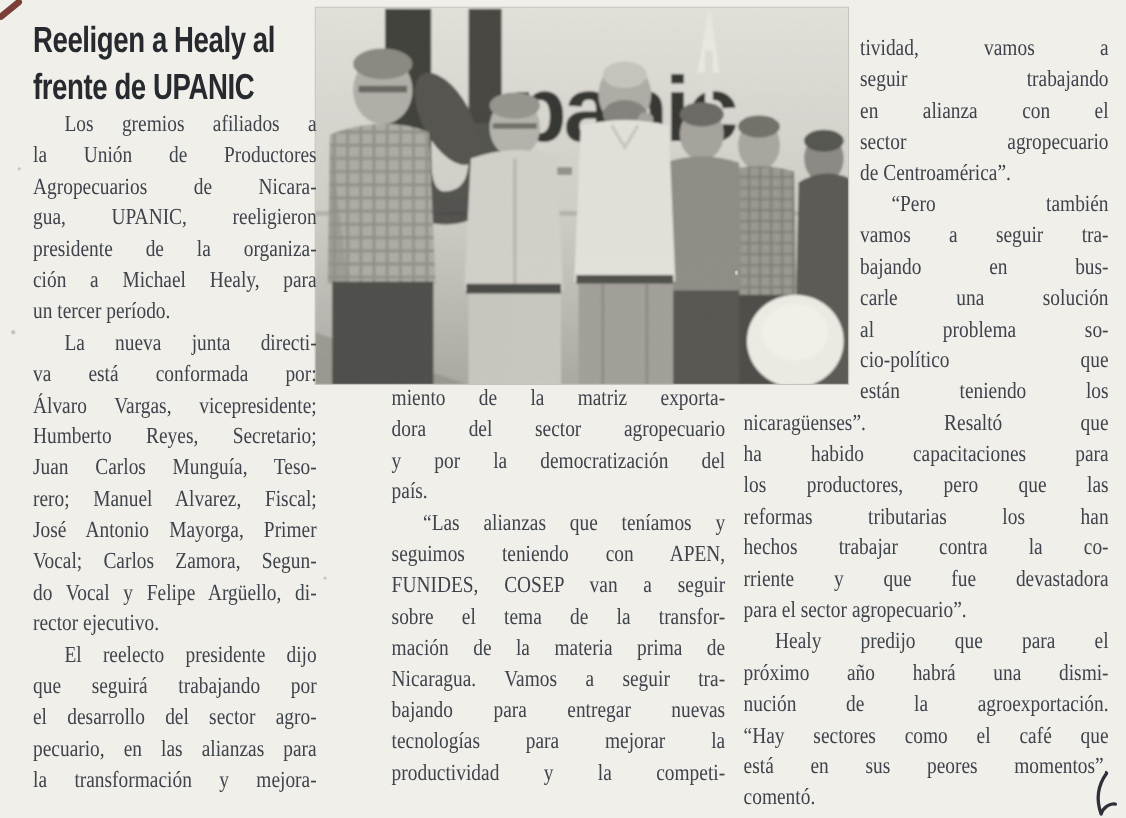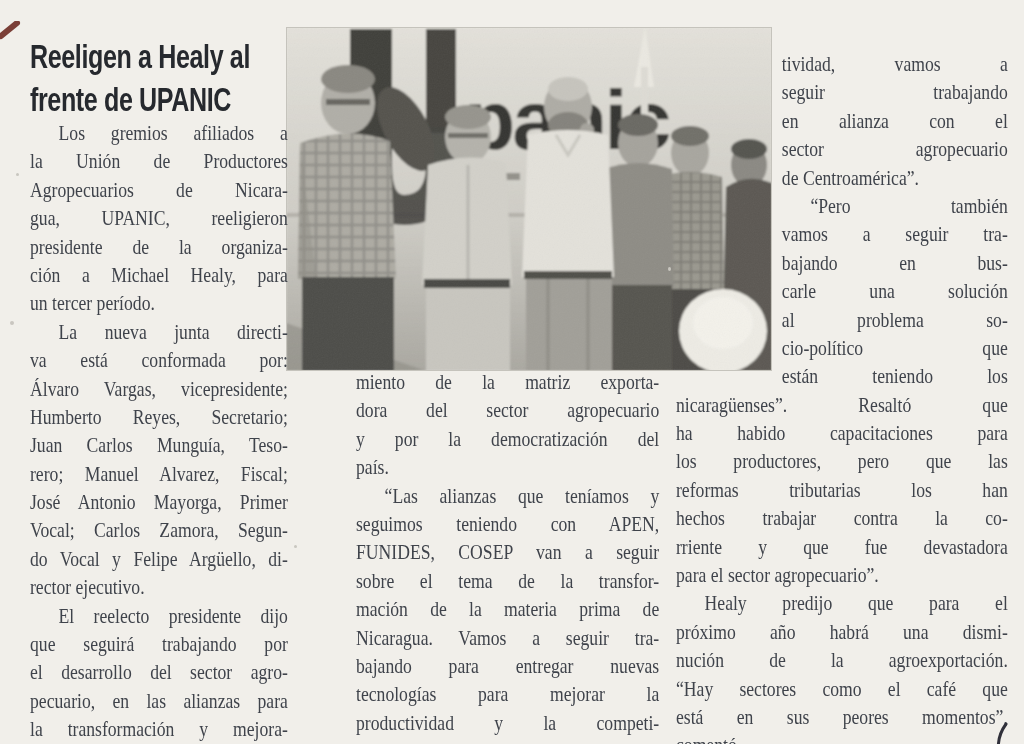--- a/index.html
+++ b/index.html
@@ -1,21 +1,21 @@
 <!DOCTYPE html>
 <html><head>
 <meta charset="utf-8">
 <style>
   html,body{margin:0;padding:0;}
   body{
     width:1024px;height:744px;overflow:hidden;position:relative;
     background:#f1efea;
     font-family:"Liberation Serif", serif;
   }
-  .paper{position:absolute;inset:0;margin-top:21px;}
+  .paper{position:absolute;inset:0;}
 
   
   .headline{
     position:absolute;left:30px;top:14px;margin:0;
     font-family:"Liberation Sans", sans-serif;
     font-weight:bold;font-size:33px;line-height:43px;
     color:#26292e;letter-spacing:-0.5px;
     transform:scaleX(0.76);transform-origin:0 0;width:360px;
   }
   .hline{white-space:nowrap;}

